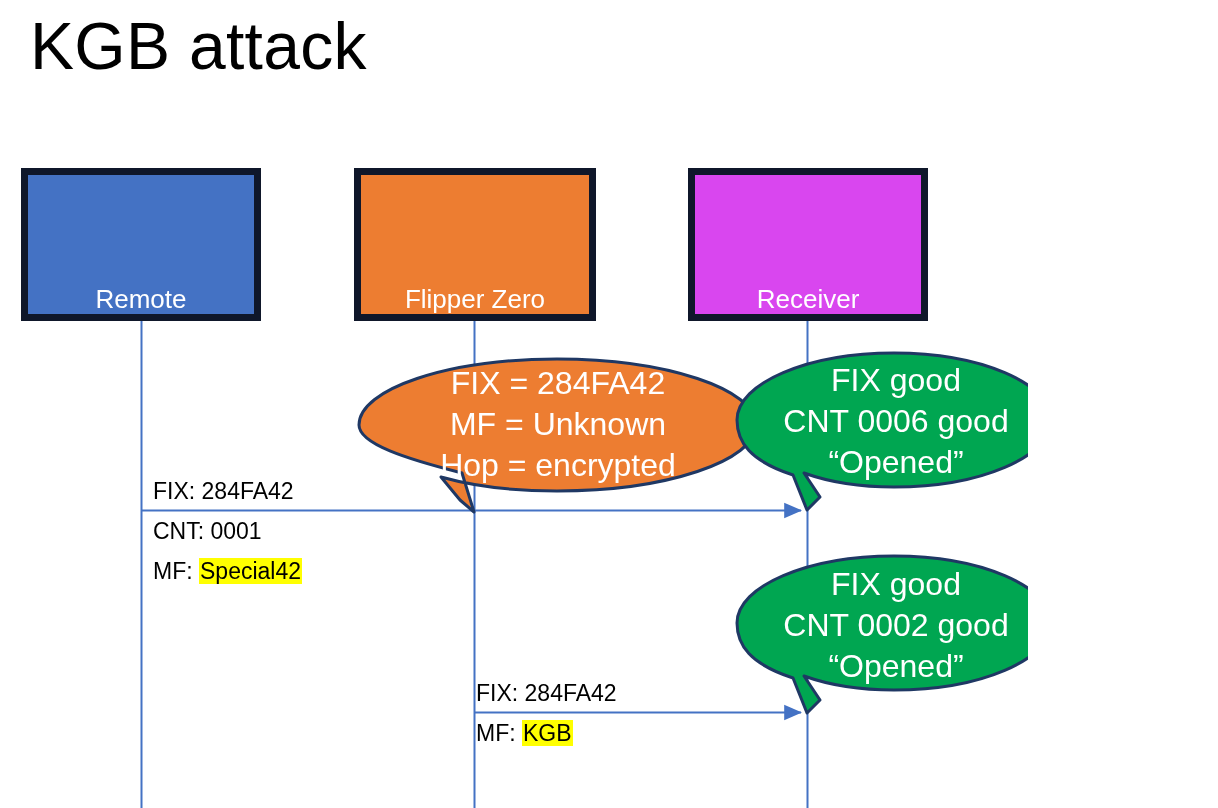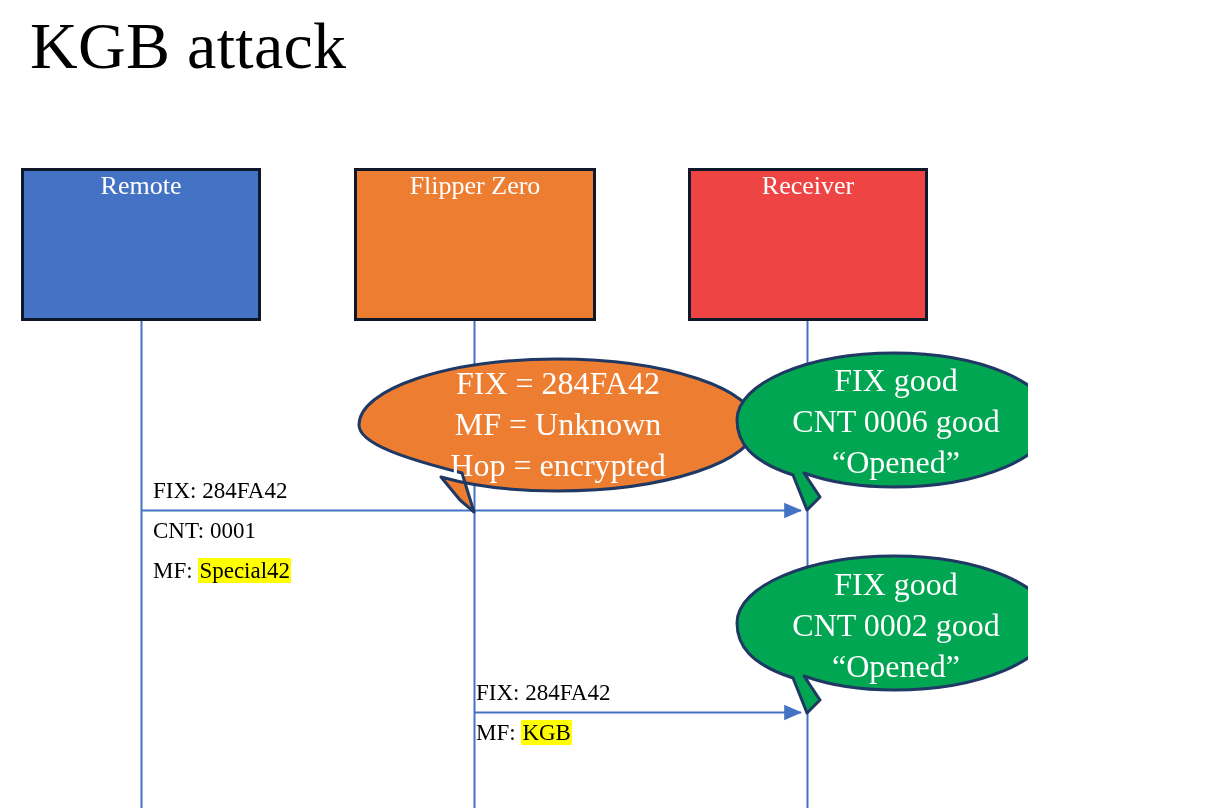--- a/index.html
+++ b/index.html
@@ -11,21 +11,20 @@
   body {
     font-family: "Liberation Sans", "DejaVu Sans", sans-serif;
     -webkit-font-smoothing: antialiased;
   }
   #slide {
     position: relative;
     width: 1028px;
     height: 808px;
     overflow: hidden;
     background: #ffffff;
-    font-family: Liberation Serif, serif;
   }
 
   
   #slide-title {
     position: absolute;
     left: 30px;
     top: -2px;
     font-size: 66px;
     line-height: 96px;
     font-weight: 400;
@@ -40,37 +39,37 @@
     left: 0;
     top: 0;
     width: 1218px;
     height: 808px;
   }
 
   
   .actor-box {
     position: absolute;
     box-sizing: border-box;
-    border: 3px solid #0f172a;
+    border: 7px solid #0f172a;
     display: flex;
-    align-items: flex-start;
+    align-items: flex-end;
     justify-content: center;
   }
   .actor-label {
     color: #ffffff;
     font-size: 26px;
     line-height: 30px;
     font-weight: 400;
     text-align: center;
     white-space: nowrap;
   }
 
   #actor-remote   { left: 21px;  top: 168px; width: 240px; height: 153px; background: #4472C4; }
   #actor-flipper  { left: 354px; top: 168px; width: 242px; height: 153px; background: #ED7D31; }
-  #actor-receiver { left: 688px; top: 168px; width: 240px; height: 153px; background: #ef4444; }
+  #actor-receiver { left: 688px; top: 168px; width: 240px; height: 153px; background: #d946ef; }
 
   
   .bubble-text {
     position: absolute;
     color: #ffffff;
     font-size: 32px;
     line-height: 41px;
     text-align: center;
     white-space: nowrap;
     pointer-events: none;

